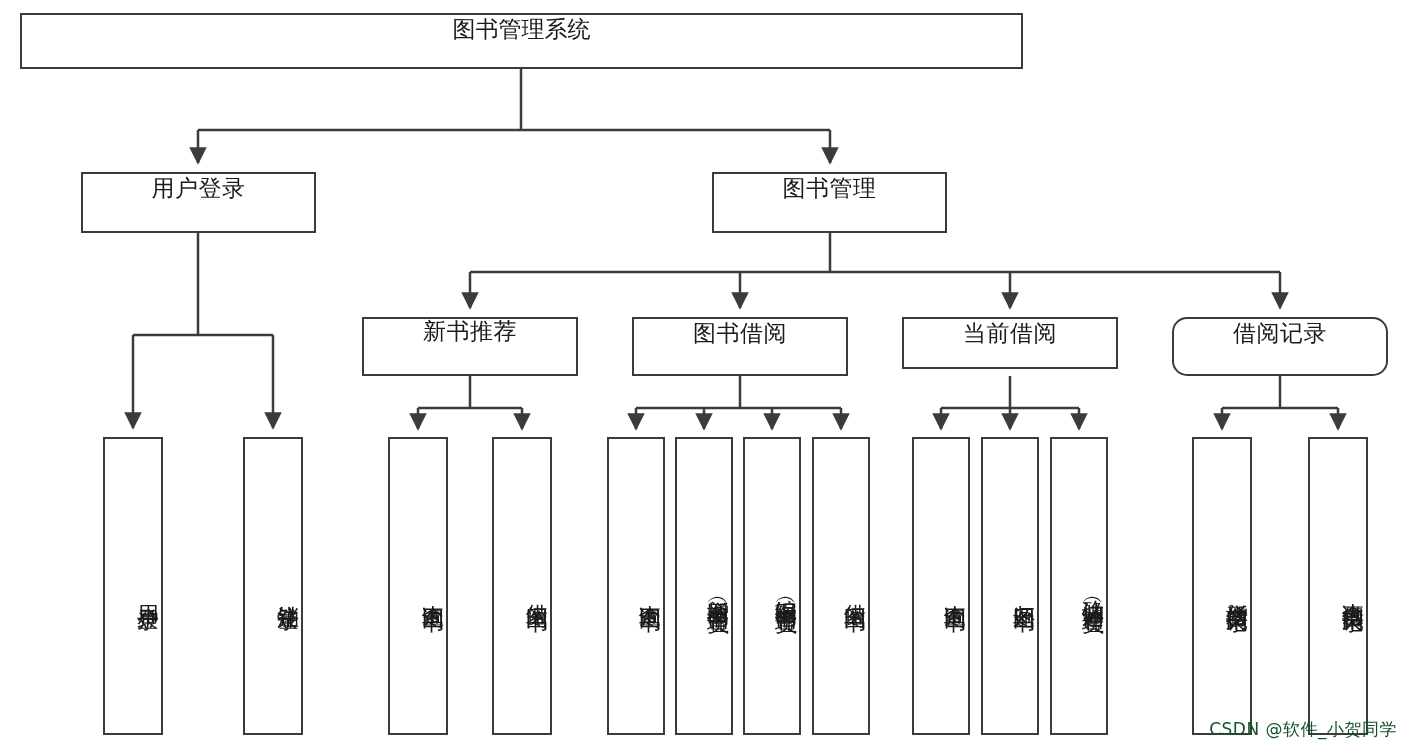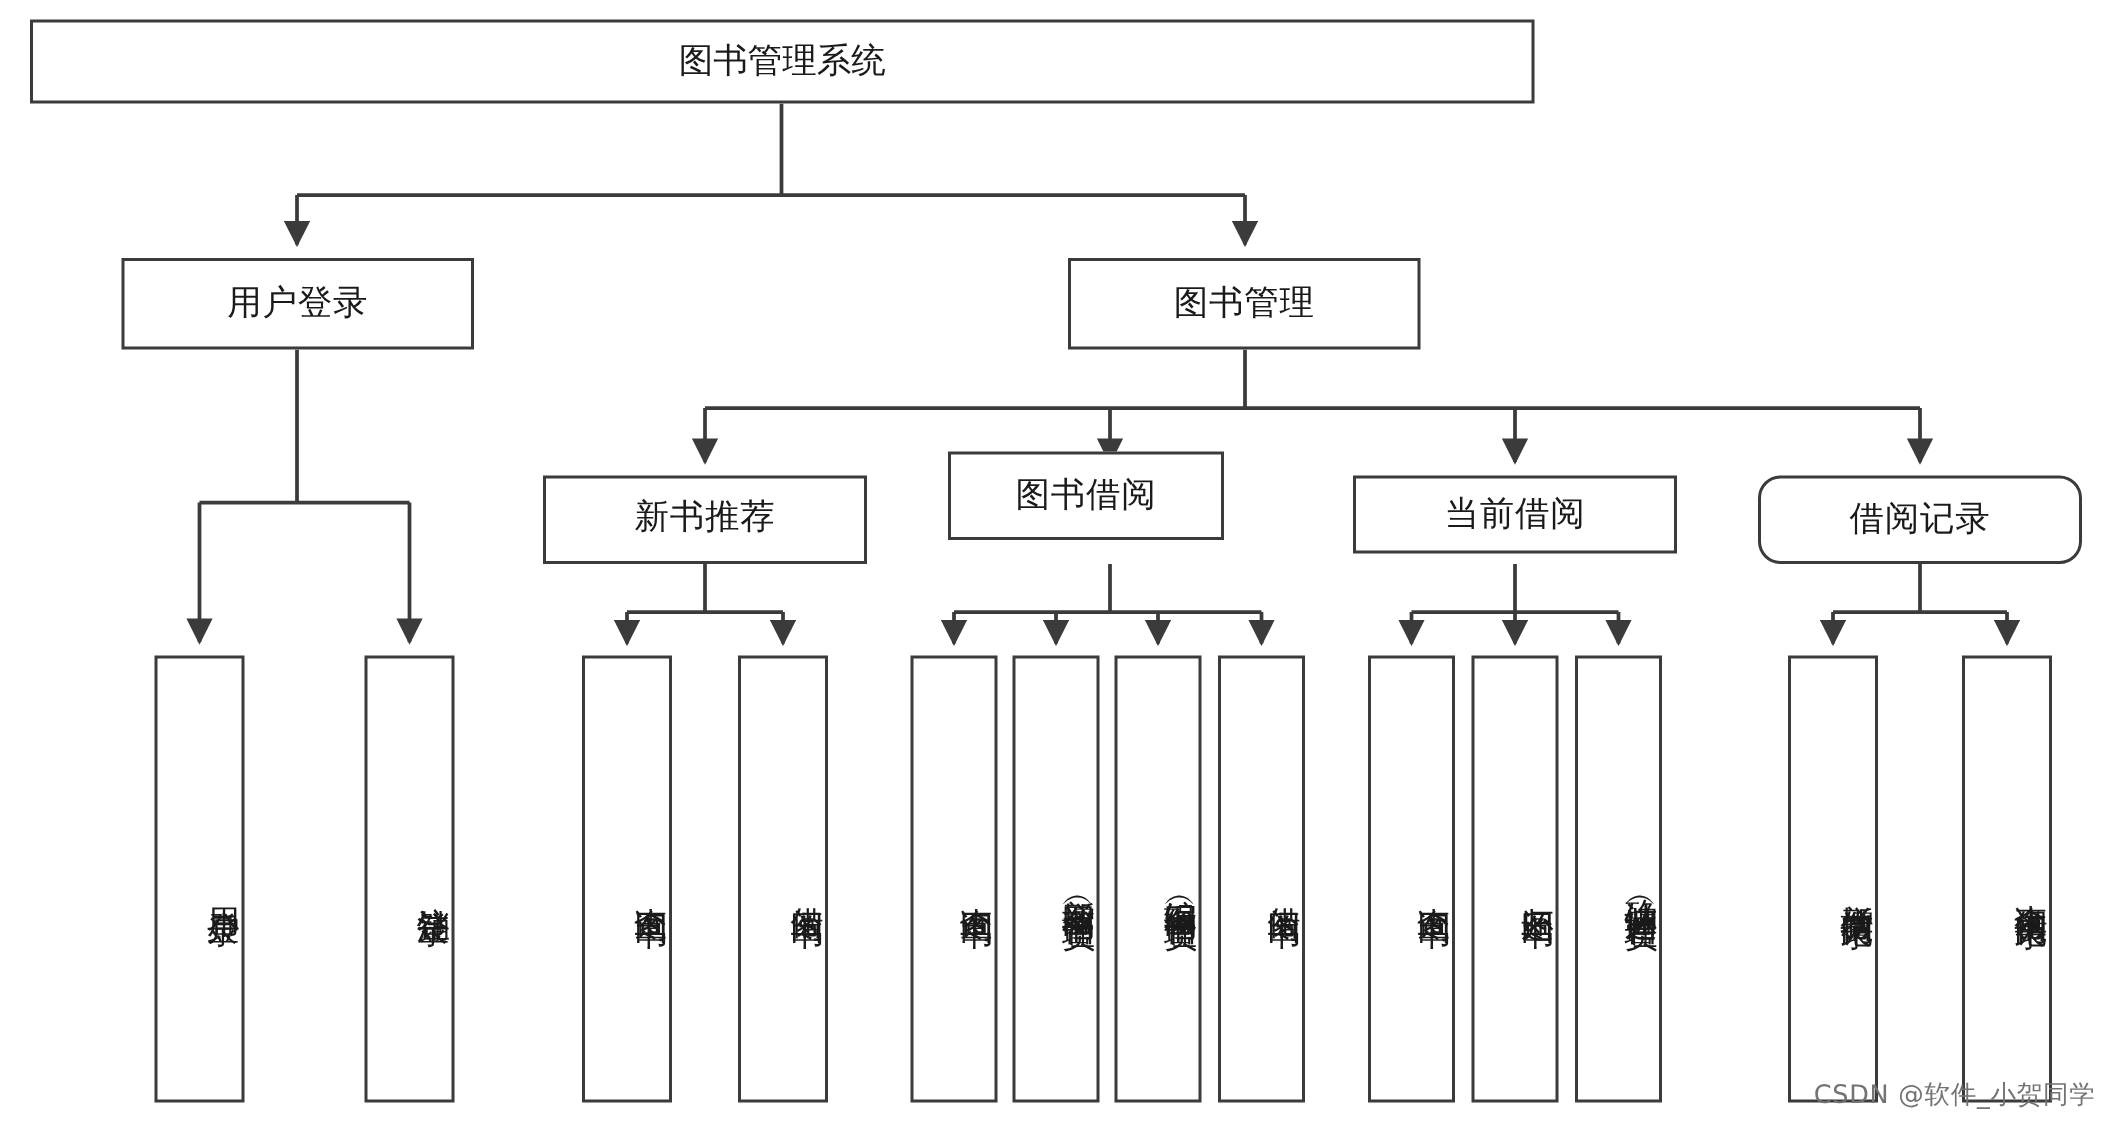--- a/index.html
+++ b/index.html
@@ -16,21 +16,20 @@
     height: 747px;
     background: #ffffff;
     overflow: hidden;
   }
   .node {
     position: absolute;
     box-sizing: border-box;
     border: 2.5px solid #3b3b3b;
     background: #ffffff;
     display: flex;
-    align-items: center;
     justify-content: center;
     color: #1a1a1a;
     line-height: 1.22;
   }
   .node.h {
     font-size: 23px;
     letter-spacing: 0.5px;
   }
   .node.root {
     font-size: 23px;
@@ -56,21 +55,21 @@
     top: 0;
     width: 1405px;
     height: 747px;
     pointer-events: none;
   }
   .watermark {
     position: absolute;
     right: 8px;
     bottom: 6px;
     font-size: 17px;
-    color: #737373;
+    color: #14532d;
     white-space: nowrap;
     letter-spacing: 0.5px;
   }
 </style>
 </head>
 <body>
 
 <div id="canvas">
 
   <svg class="links" viewBox="0 0 1405 747">
@@ -130,21 +129,21 @@
   <div class="node h" style="left:81px; top:172px; width:235px; height:61px;">
     <span>用户登录</span>
   </div>
   <div class="node h" style="left:712px; top:172px; width:235px; height:61px;">
     <span>图书管理</span>
   </div>
 
   <div class="node h" style="left:362px; top:317px; width:216px; height:59px;font-family:Liberation Mono, monospace;">
     <span>新书推荐</span>
   </div>
-  <div class="node h" style="left:632px; top:301px; width:184px; height:59px;">
+  <div class="node h" style="left:632px; top:317px; width:216px; height:59px;">
     <span>图书借阅</span>
   </div>
   <div class="node h" style="left:902px; top:317px; width:216px; height:52px;">
     <span>当前借阅</span>
   </div>
   <div class="node h" style="left:1172px; top:317px; width:216px; height:59px;border-radius:15px;">
     <span>借阅记录</span>
   </div>
 
   <div class="node v" style="left:103px; top:437px; width:60px; height:298px;">

